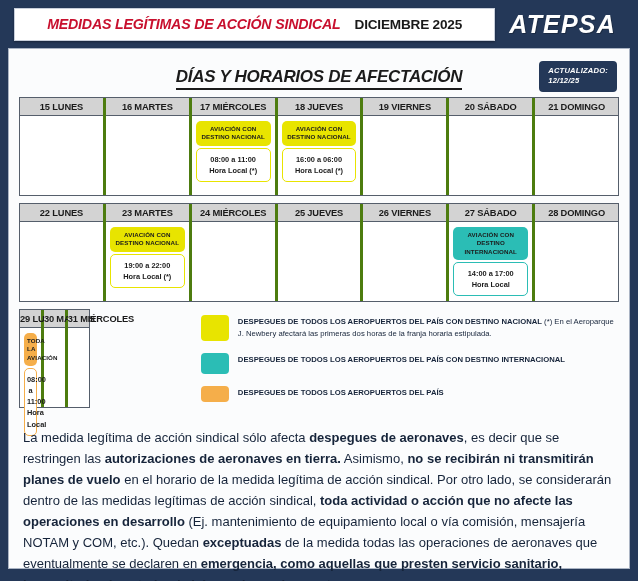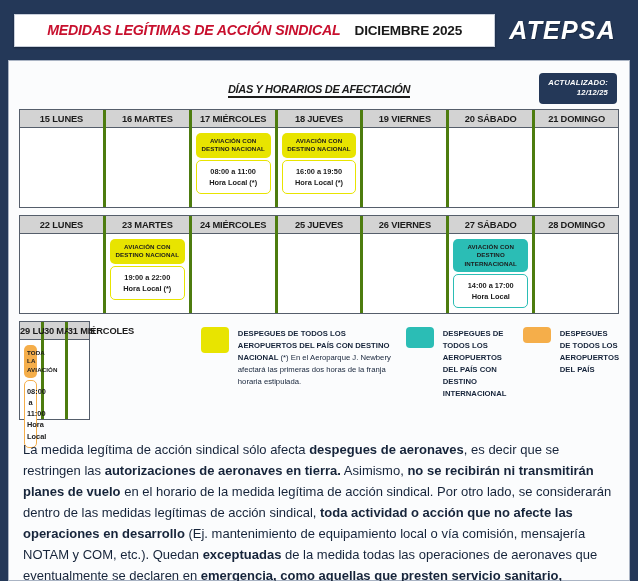--- a/index.html
+++ b/index.html
@@ -13,21 +13,21 @@
     position: relative;
     width: 638px; height: 581px;
     background: #243858;
     padding: 0 8px;
   }
 
   
   .header {
     display: flex;
     align-items: center;
-    height: 60px;
+    height: 48px;
     padding: 0 0 0 6px;
     gap: 8px;
   }
   .title-plate {
     flex: 1 1 auto;
     background: #ffffff;
     border: 1px solid #c8cfdb;
     height: 33px;
     display: flex;
     align-items: center;
@@ -71,39 +71,39 @@
   }
 
   .subhead-row {
     position: relative;
     height: 38px;
     display: flex;
     align-items: center;
     justify-content: center;
   }
   .subhead {
-    font-size: 11px;
+    font-size: 17px;
     font-weight: bold;
     font-style: italic;
     color: #1b1b1b;
     letter-spacing: -0.3px;
     border-bottom: 2px solid #1b1b1b;
     padding-bottom: 1px;
   }
   .updated-badge {
     position: absolute;
     right: 2px;
     top: 2px;
     background: #243858;
     color: #ffffff;
     border-radius: 4px;
     font-size: 7.6px;
     font-style: italic;
     font-weight: bold;
-    text-align: right;
+    text-align: left;
     line-height: 1.35;
     padding: 5px 9px;
     letter-spacing: .2px;
   }
 
   
   .week {
     display: flex;
     border: 1px solid #555e6b;
     background: #ffffff;
@@ -167,21 +167,21 @@
   .evt.internacional .evt-body { border-color: #2bbdb5; }
   .evt.toda .evt-tag { background: #f5ae4a; }
   .evt.toda .evt-body { border-color: #f5ae4a; }
 
   
   .bottom-row { display: flex; gap: 12px; align-items: flex-start; }
   .legend {
     flex: 1 1 auto;
     padding-top: 6px;
     display: flex;
-    flex-direction: row;
+    flex-direction: column;
     gap: 12px;
   }
   .legend-item { display: flex; gap: 9px; align-items: flex-start; }
   .swatch {
     flex: 0 0 auto;
     width: 28px; height: 26px;
     border-radius: 4px;
   }
   .swatch.nacional { background: #e8e400; }
   .swatch.internacional { background: #2bbdb5; height: 21px; }
@@ -250,21 +250,21 @@
                 </div>
               </div>
             </div>
           </div>
           <div class="daycol">
             <div class="dayhdr">18 JUEVES</div>
             <div class="daybody">
               <div class="evt nacional">
                 <div class="evt-tag">AVIACIÓN CON DESTINO NACIONAL</div>
                 <div class="evt-body">
-                  <div>16:00 a 19:50</div>
+                  <div>16:00 a 06:00</div>
                   <div>Hora Local (*)</div>
                 </div>
               </div>
             </div>
           </div>
           <div class="daycol">
             <div class="dayhdr">19 VIERNES</div>
             <div class="daybody"></div>
           </div>
           <div class="daycol">

